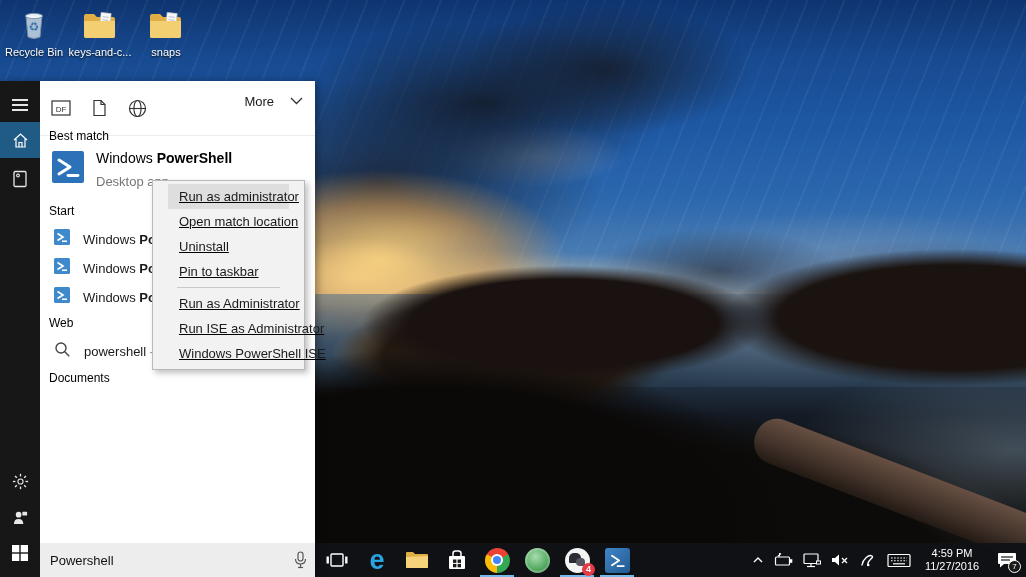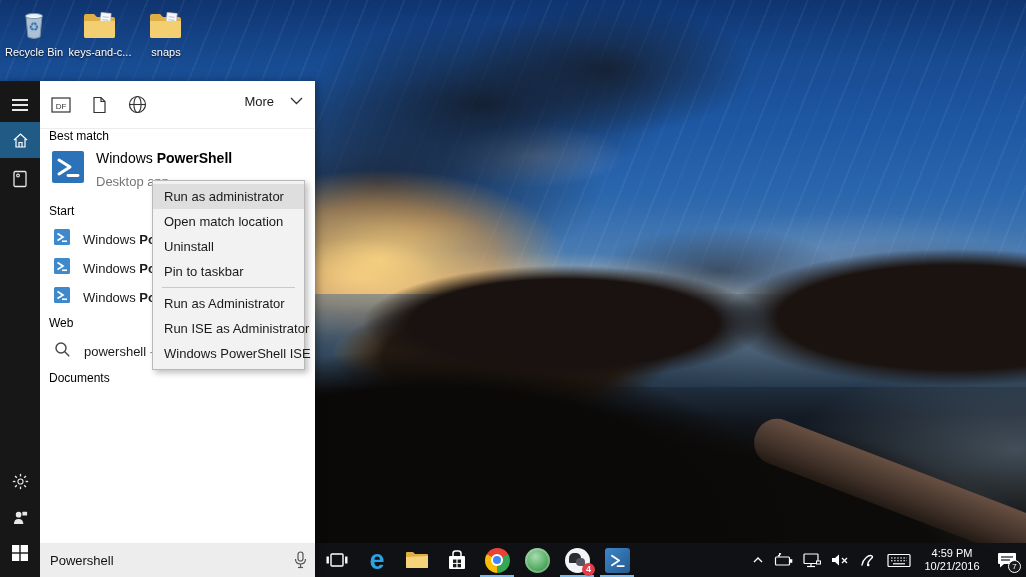--- a/index.html
+++ b/index.html
@@ -75,40 +75,40 @@
   .ac-wrap { position:relative; width:38px; }
   .ac-badge { position:absolute; right:5px; bottom:4px; width:13px; height:13px; border-radius:7px; background:#1a1a1a;
     border:1px solid #fff; color:#fff; font-size:8px; line-height:11px; text-align:center; }
 
   
   .panel { position:absolute; left:0; top:81px; width:315px; height:496px; z-index:10; box-shadow:2px 0 8px rgba(0,0,0,.35); }
   .rail { position:absolute; left:0; top:0; width:40px; height:100%; background:#171717; }
   .rail-btn { position:absolute; left:0; width:40px; height:36px; display:flex; align-items:center; justify-content:center; cursor:pointer; color:#e8e8e8; }
   .rail-btn.sel { background:#1f5b85; }
   .panel-main { position:absolute; left:40px; top:0; right:0; bottom:34px; background:#fff; }
-  .filter-bar { position:absolute; left:0; top:0; right:0; height:48px; background:#fff; border-bottom:1px solid #ececec; display:flex; align-items:center; }
+  .filter-bar { position:absolute; left:0; top:0; right:0; height:55px; background:#fff; border-bottom:1px solid #ececec; display:flex; align-items:center; }
   .filter-ic { width:34px; height:30px; display:flex; align-items:center; justify-content:center; cursor:pointer; margin-left:4px; }
   .more { position:absolute; right:12px; top:0; height:40px; display:flex; align-items:center; gap:16px; font-size:13px; color:#1a1a1a; cursor:pointer; }
   .sec-lbl { position:absolute; left:9px; font-size:12px; font-weight:normal; color:#000; }
   .result { position:absolute; left:0; top:68px; right:0; height:40px; display:flex; align-items:center; cursor:pointer; }
   .result .ic { margin-left:12px; }
   .result .txt { margin-left:12px; }
   .result .t1 { font-size:14px; color:#000; }
   .result .t2 { font-size:13px; color:#767676; margin-top:7px; }
   .mini-row { position:absolute; left:0; right:0; height:26px; display:flex; align-items:center; cursor:pointer; overflow:hidden; }
   .mini-row .ic { margin-left:14px; flex:0 0 auto; }
   .mini-row .t { margin-left:13px; font-size:13px; color:#1a1a1a; white-space:nowrap; }
   .gray { color:#8a8a8a; }
   .searchbox { position:absolute; left:40px; bottom:0; right:0; height:34px; background:#ededed; display:flex; align-items:center; }
   .searchbox input { flex:1; border:none; background:transparent; outline:none; font-size:13px; color:#111; padding-left:10px; font-family:"Liberation Sans",sans-serif; }
   .mic { width:30px; display:flex; justify-content:center; cursor:pointer; }
 
   
   .ctx { position:absolute; left:152px; top:180px; width:153px; z-index:20; background:#f2f2f2;
-    border:1px solid #b9b9b9; box-shadow:3px 3px 6px rgba(0,0,0,.25); padding:3px 0; }
+    border:1px solid #b9b9b9; box-shadow:3px 3px 6px rgba(0,0,0,.25); padding:3px 15px;text-decoration:underline; }
   .ctx-item { height:25px; line-height:25px; padding-left:11px; font-size:13px; color:#1a1a1a; cursor:pointer; white-space:nowrap; }
   .ctx-item.hl { background:#dedede; }
   .ctx-sep { border:none; border-top:1px solid #c9c9c9; margin:3px 9px; }
 </style>
 </head>
 <body>
 
 <div class="screen">
 
   <div class="wp">
@@ -251,21 +251,21 @@
         <svg width="24" height="17" viewBox="0 0 24 17">
           <rect x="1" y="2.5" width="22" height="12" rx="1" fill="none" stroke="#fff" stroke-width="1.2"></rect>
           <line x1="4" y1="6" x2="20" y2="6" stroke="#fff" stroke-width="1.1" stroke-dasharray="1.6 1.5"></line>
           <line x1="4" y1="8.8" x2="20" y2="8.8" stroke="#fff" stroke-width="1.1" stroke-dasharray="1.6 1.5"></line>
           <line x1="6" y1="11.8" x2="18" y2="11.8" stroke="#fff" stroke-width="1.2"></line>
         </svg>
       </div>
       <div class="tray-item clock">
         <div>
             <div>4:59 PM</div>
-        <div>10/21/2016</div>
+        <div>11/27/2016</div>
           </div>
       </div>
       <div class="tray-item ac-wrap">
         <svg width="22" height="20" viewBox="0 0 22 20">
           <path d="M3 3 L19 3 Q20 3 20 4 L20 13 Q20 14 19 14 L8 14 L4 17.5 L4 14 L3 14 Q2 14 2 13 L2 4 Q2 3 3 3 Z" fill="#fff"></path>
           <line x1="5" y1="7" x2="17" y2="7" stroke="#14161a" stroke-width="1.2"></line>
           <line x1="5" y1="10" x2="14" y2="10" stroke="#14161a" stroke-width="1.2"></line>
         </svg>
         <span class="ac-badge">7</span>
       </div>

